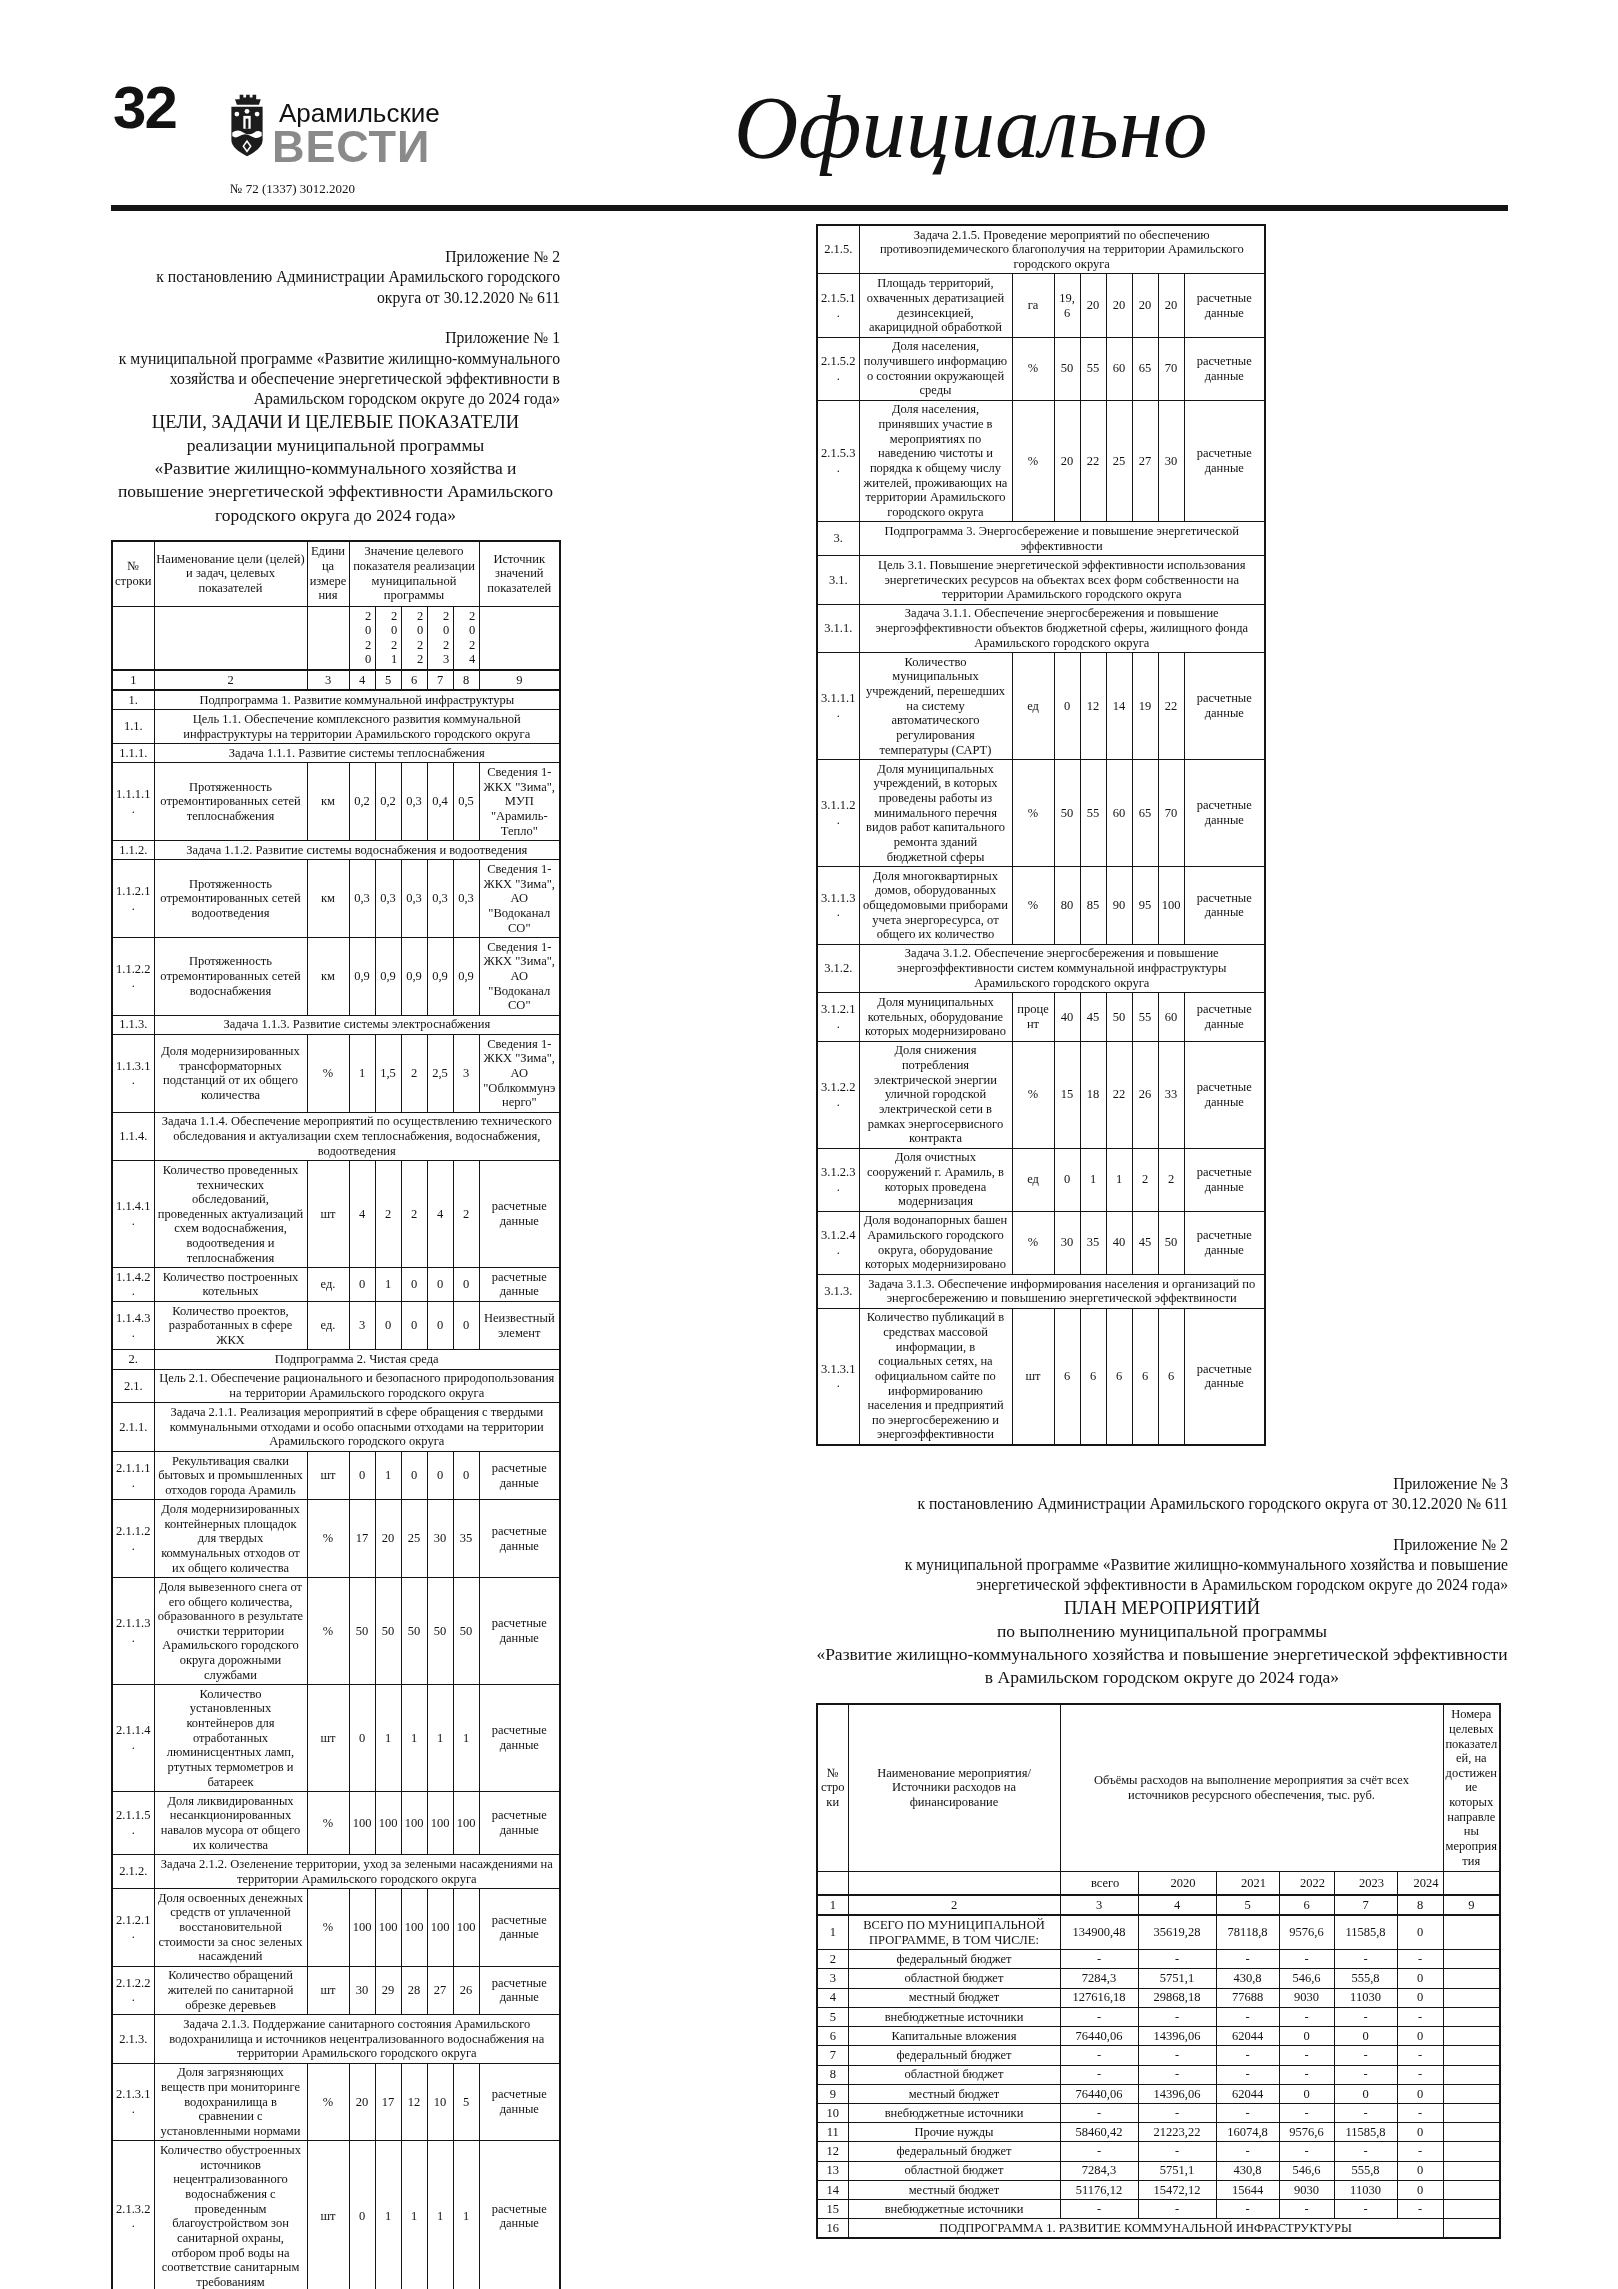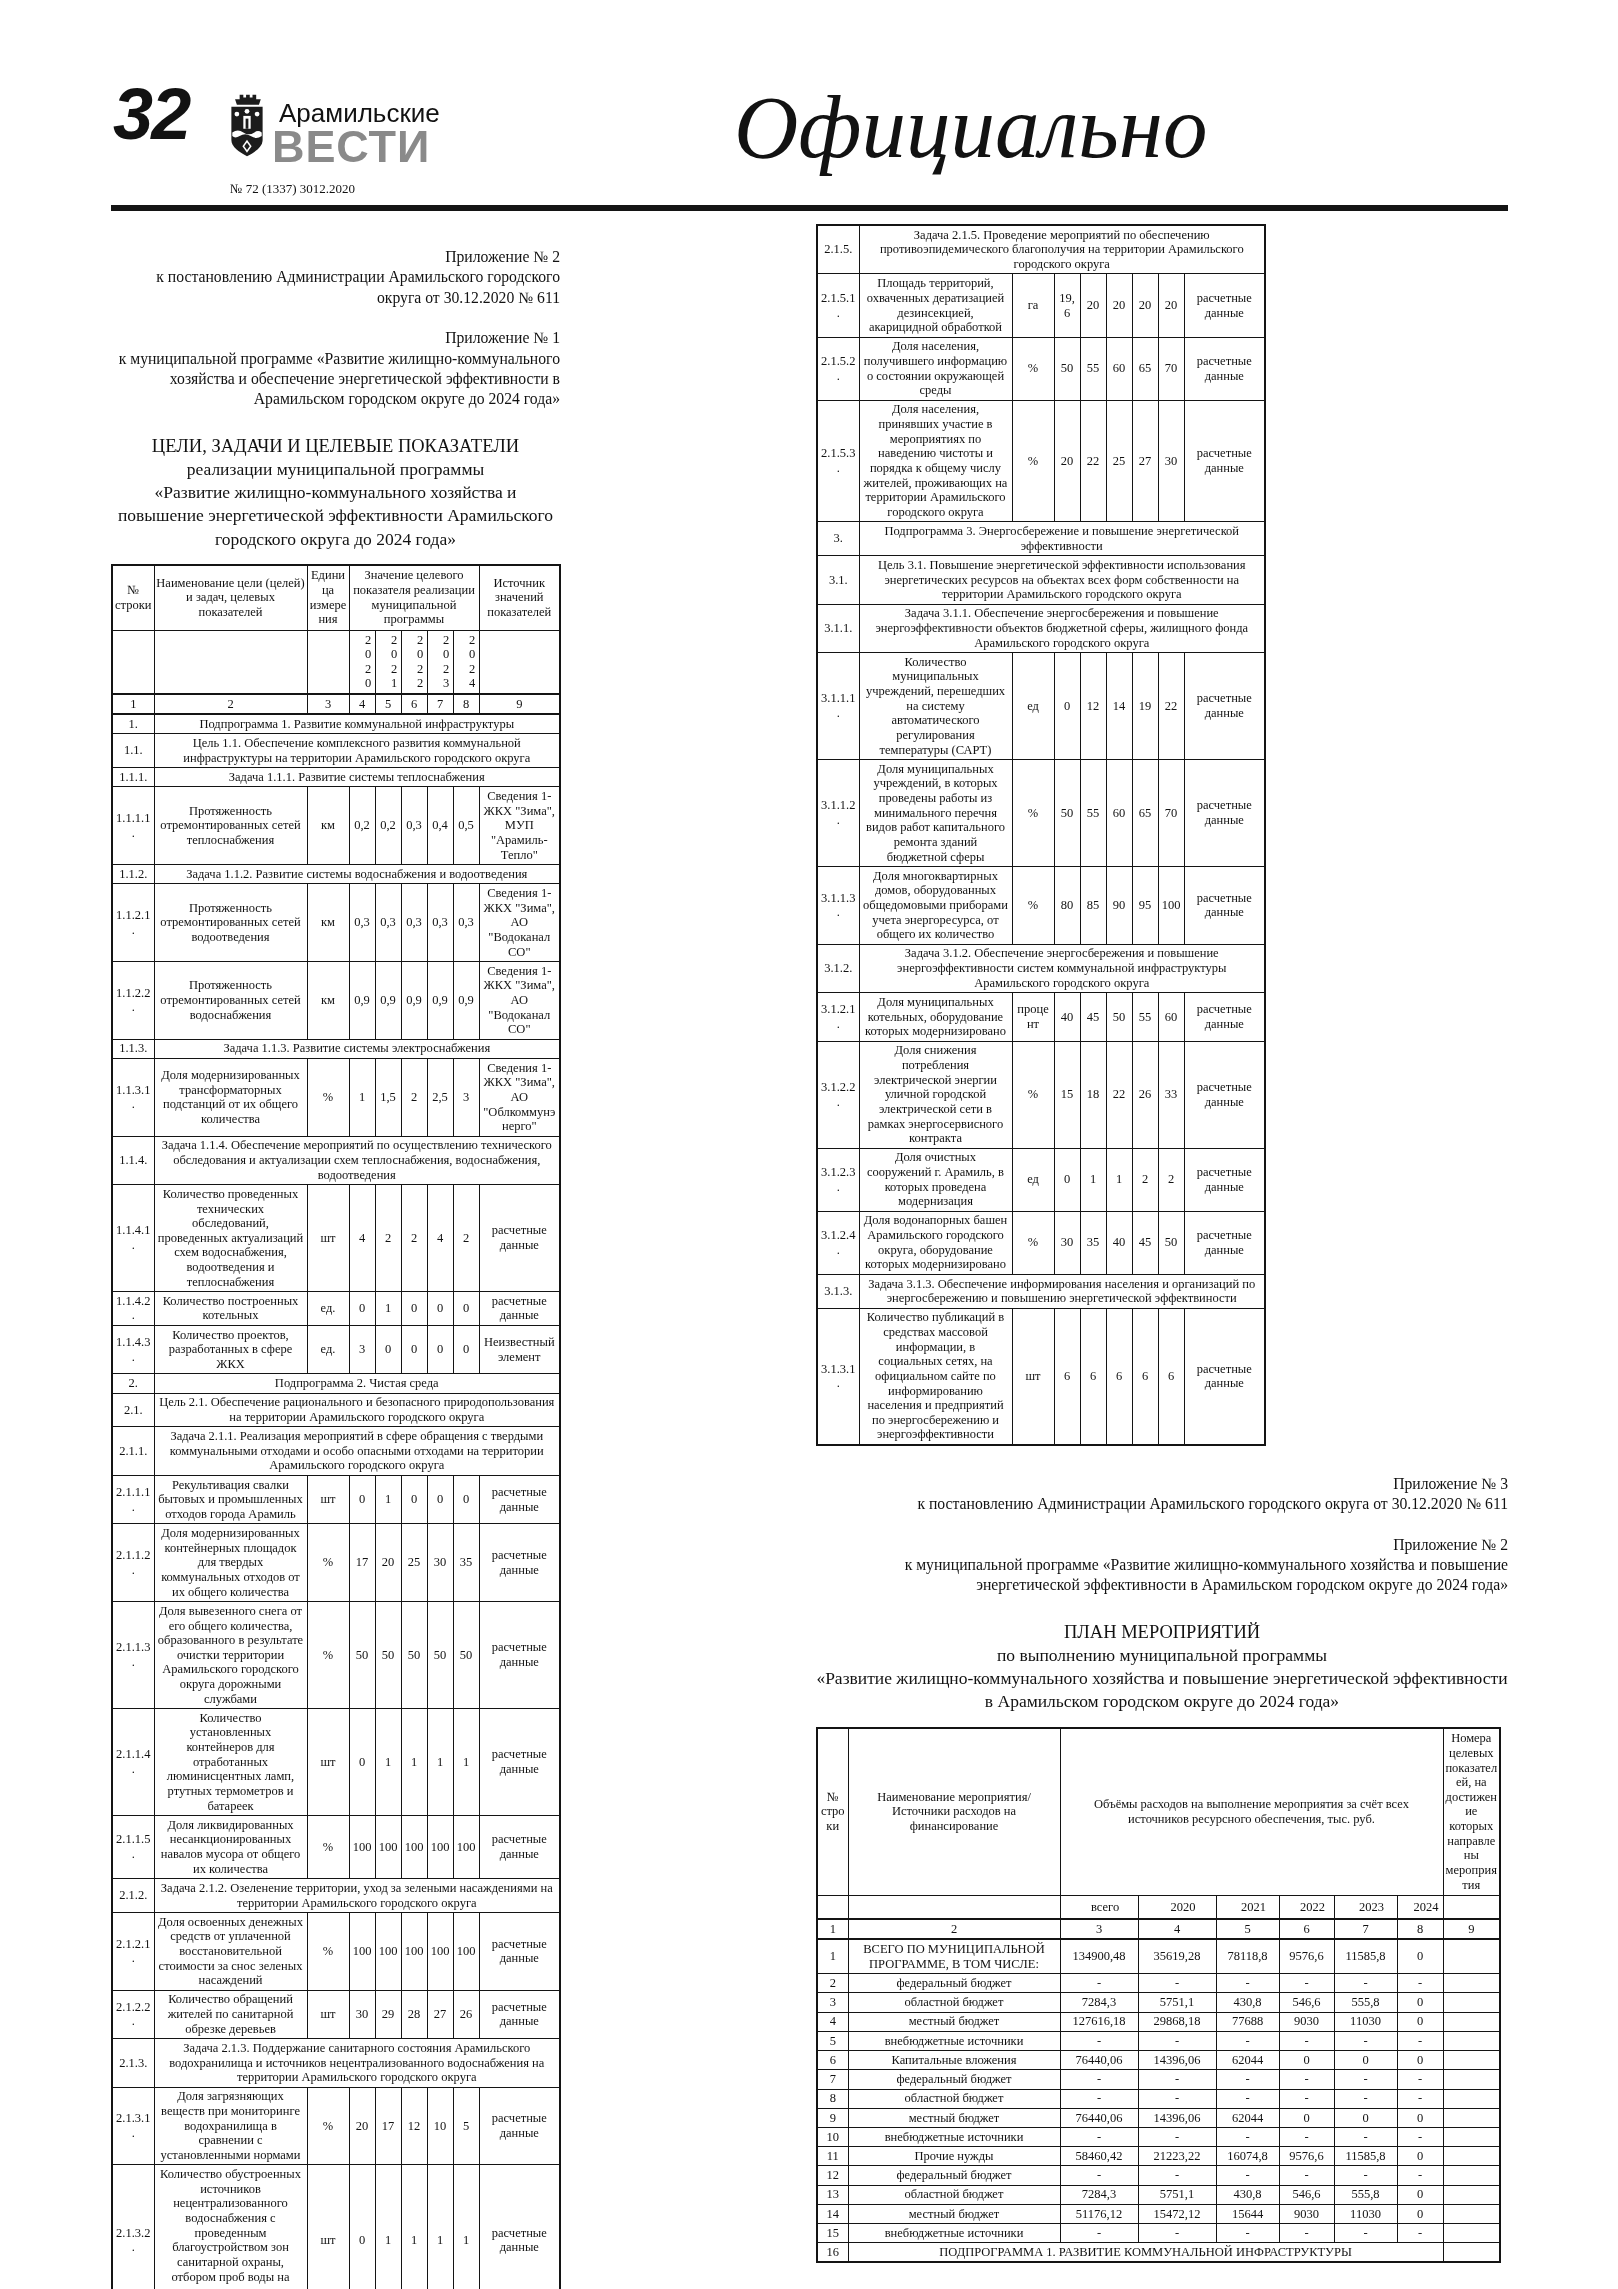--- a/index.html
+++ b/index.html
@@ -1,38 +1,38 @@
 <!DOCTYPE html>
 <html style="font-size:14.8px"><head>
 <meta charset="utf-8">
 <style>
   html,body{margin:0;padding:0;background:#e8e8e8;}
   .page{position:relative;width:1619px;height:2290px;background:#ffffff;overflow:hidden;
         font-family:"Liberation Serif",serif;color:#121212;}
   
   .pagenum{position:absolute;left:113px;top:78px;font-family:"Liberation Sans",sans-serif;
-           font-weight:bold;font-size:72px;line-height:1;letter-spacing:-1.8px;font-style:italic;}
+           font-weight:bold;font-size:60px;line-height:1;letter-spacing:-1.8px;}
   .coat{position:absolute;left:224px;top:92px;}
   .mast-top{position:absolute;left:279px;top:100px;font-family:"Liberation Sans",sans-serif;
             font-weight:normal;font-size:26px;line-height:1;}
   .mast-bottom{position:absolute;left:272px;top:124px;font-family:"Liberation Sans",sans-serif;
             font-weight:bold;font-size:45px;line-height:1;color:#8a8a8a;letter-spacing:0.9px;}
   .issue{position:absolute;left:230px;top:181px;font-size:13px;}
   .section-title{position:absolute;left:734px;top:74px;font-size:89px;line-height:1.2;
             font-style:italic;font-family:"Liberation Serif",serif;}
   .rule{position:absolute;left:111px;top:205px;width:1397px;height:5.5px;background:#141414;}
   
   .col-left{position:absolute;left:111px;top:247px;width:449px;}
   .col-right{position:absolute;left:816px;top:224px;width:692px;}
   
   .apx{font-size:15.7px;line-height:1.3;}
   .apx .r{text-align:right;}
   .apx .c{text-align:right;}
   .apx-gap{height:20px;}
-  .doc-title{margin-top:24px;margin-bottom:13px;text-align:center;font-size:17.5px;line-height:1.32;}
+  .doc-title{margin-bottom:13px;text-align:center;font-size:17.5px;line-height:1.32;}
   .doc-title .big{font-size:18.5px;}
   
   table.ztable{border-collapse:collapse;table-layout:fixed;border:2.8px solid #141414;}
   table.goals{width:449px;}
   table.plan{width:683px;}
   .ztable th,.ztable td{border:1.8px solid #141414;font-size:12.5px;line-height:1.17;
       font-weight:normal;text-align:center;vertical-align:middle;padding:1.8px 1.8px;
       word-wrap:break-word;overflow-wrap:break-word;}
   .ztable thead tr:first-child th{padding:2.8px 1.8px;}
   .ztable tr.years-row td{height:18.5px;padding-left:14px;}

